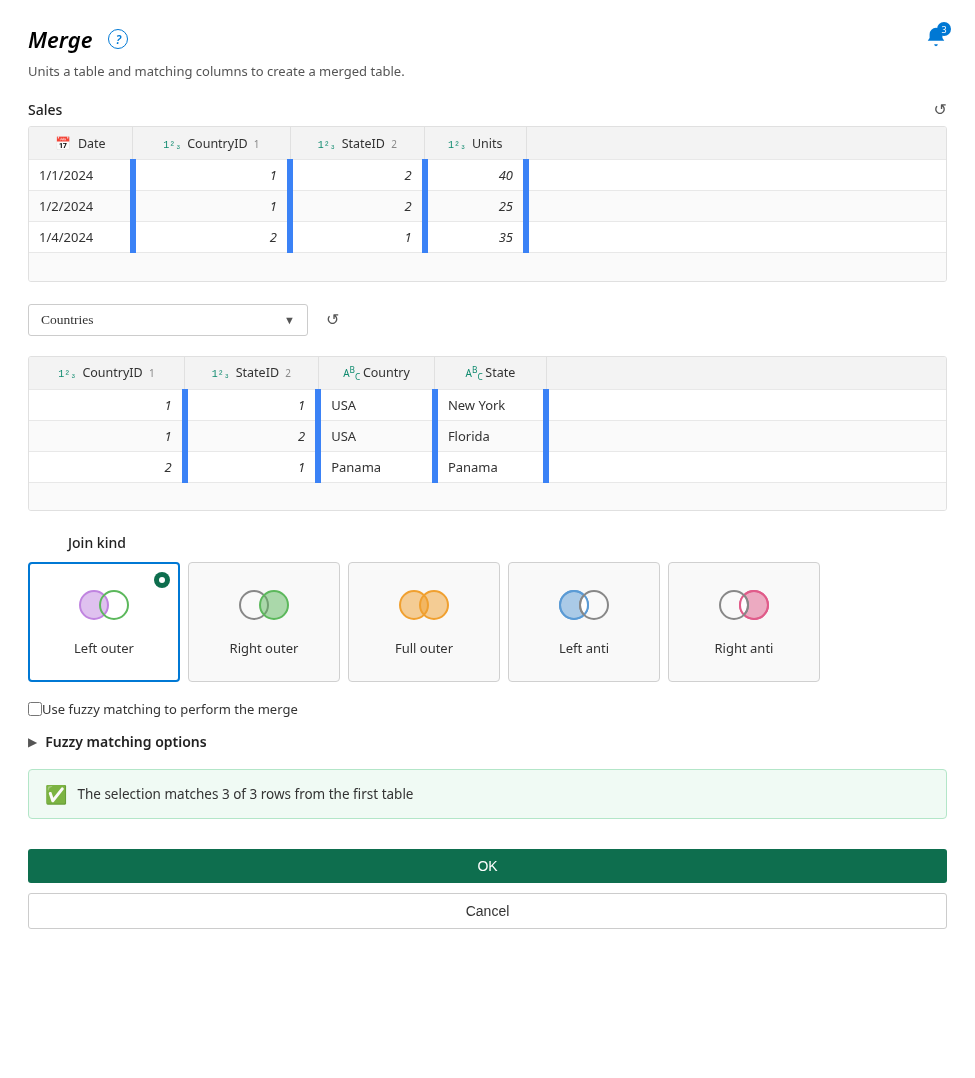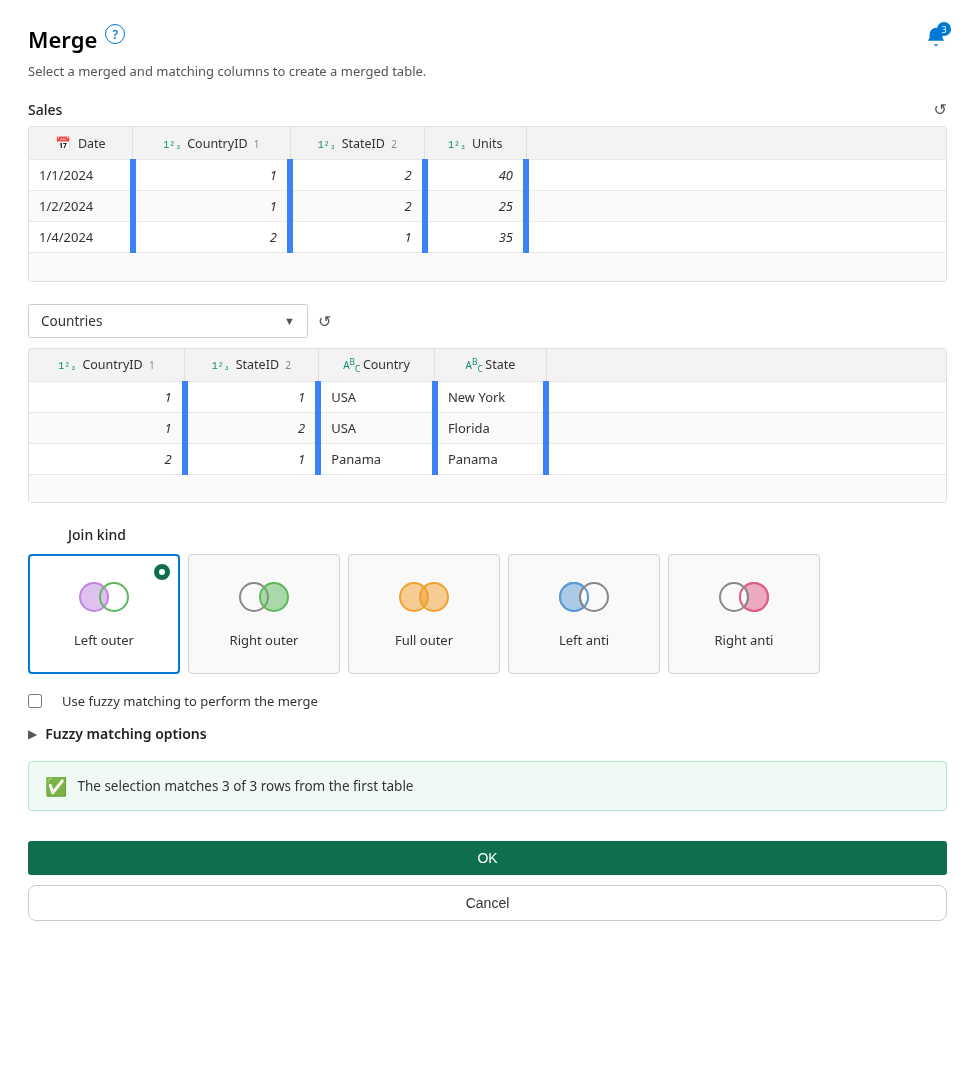--- a/index.html
+++ b/index.html
@@ -15,21 +15,23 @@
 
     
     .header {
       display: flex;
       align-items: center;
       justify-content: space-between;
       margin-bottom: 8px;
     }
     .header-left {
       display: flex;
-      gap: 8px;
+      align-items: center;
+      gap: 16px;
+      font-style: italic;
     }
     .title {
       font-size: 22px;
       font-weight: 600;
       color: #000;
     }
     .help-icon {
       width: 20px;
       height: 20px;
       border-radius: 50%;
@@ -156,22 +158,23 @@
       font-weight: 500;
       margin-bottom: 8px;
       color: #222;
     }
     .field-label .required {
       color: #c50f1f;
     }
     .dropdown-container {
       display: flex;
       align-items: center;
-      gap: 10px;
-      margin-bottom: 10px;
+      gap: 18px;
+      margin-bottom: 20px;
+      font-family: Liberation Serif, serif;
     }
     .dropdown {
       width: 280px;
       border: 1px solid #ccc;
       border-radius: 3px;
       padding: 7px 12px;
       display: flex;
       align-items: center;
       justify-content: space-between;
       cursor: pointer;
@@ -237,21 +240,21 @@
       width: 6px;
       height: 6px;
       border-radius: 50%;
       background: #fff;
     }
 
     
     .checkbox-row {
       display: flex;
       align-items: center;
-      gap: 20px;
+      gap: 0;
       margin-bottom: 14px;
     }
     .checkbox-row input[type="checkbox"] {
       width: 14px;
       height: 14px;
       cursor: pointer;
     }
     .checkbox-label {
       font-size: 13px;
       color: #333;
@@ -310,21 +313,21 @@
       border-radius: 3px;
       padding: 9px 28px;
       font-size: 14px;
       cursor: pointer;
       font-weight: 500;
     }
     .btn-cancel {
       background: #fff;
       color: #333;
       border: 1px solid #ccc;
-      border-radius: 8px;
+      border-radius: 3px;
       padding: 9px 22px;
       font-size: 14px;
       cursor: pointer;
     }
 
     
     .cal-icon {
       display: inline-block;
       font-size: 13px;
       margin-right: 3px;
@@ -348,21 +351,21 @@
     </div>
   </div>
   <div class="notification-icon">
     <svg viewBox="0 0 24 24">
       <path d="M12 2a7 7 0 0 0-7 7v4l-2 3h18l-2-3V9a7 7 0 0 0-7-7zm0 20a2 2 0 0 0 2-2h-4a2 2 0 0 0 2 2z"></path>
     </svg>
     <span class="notification-badge">3</span>
   </div>
 </div>
 
-<p class="subtitle">Select a merged and matching columns to create a merged table.</p>
+<p class="subtitle">Units a table and matching columns to create a merged table.</p>
 
 <div class="section-header">
   <span class="section-label">Sales</span>
   <span class="refresh-icon">↺</span>
 </div>
 <div class="table-container">
   <table>
     <thead>
       <tr>
         <th>

